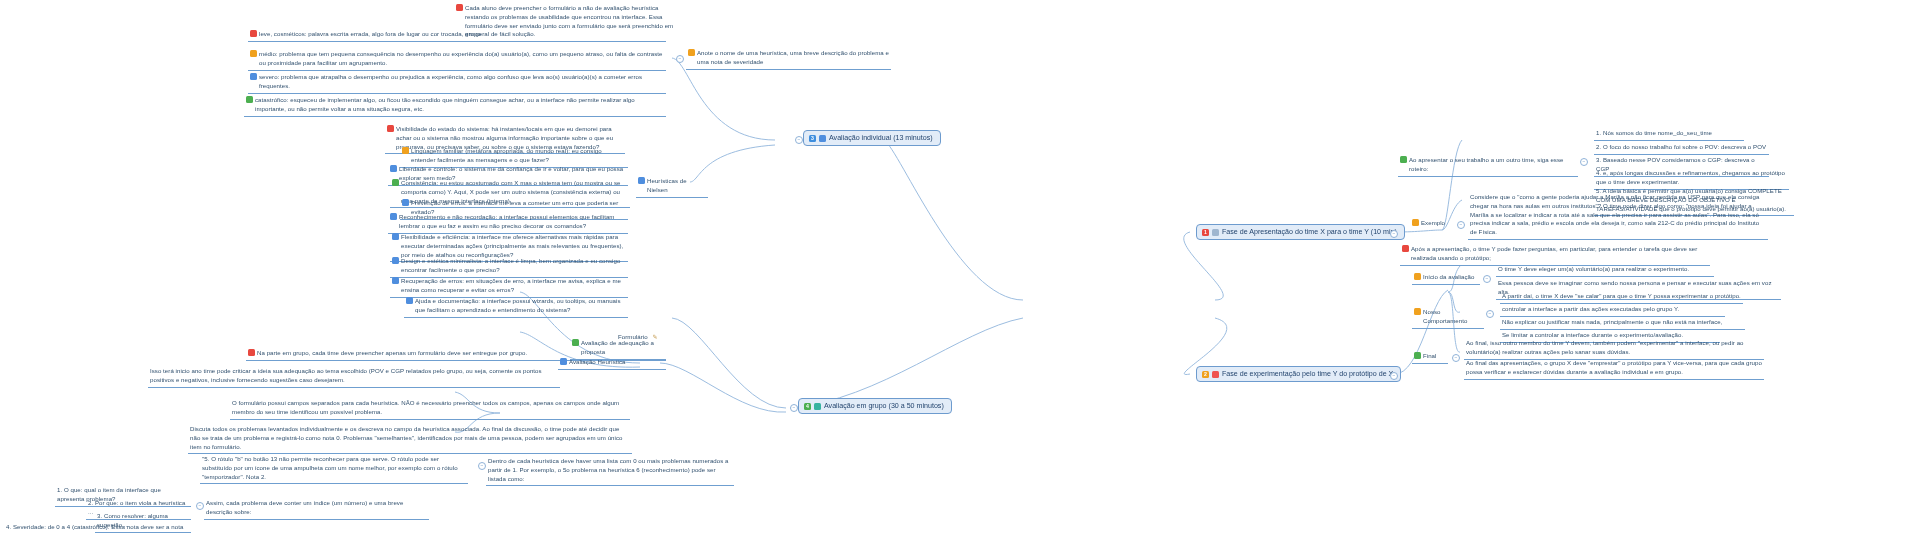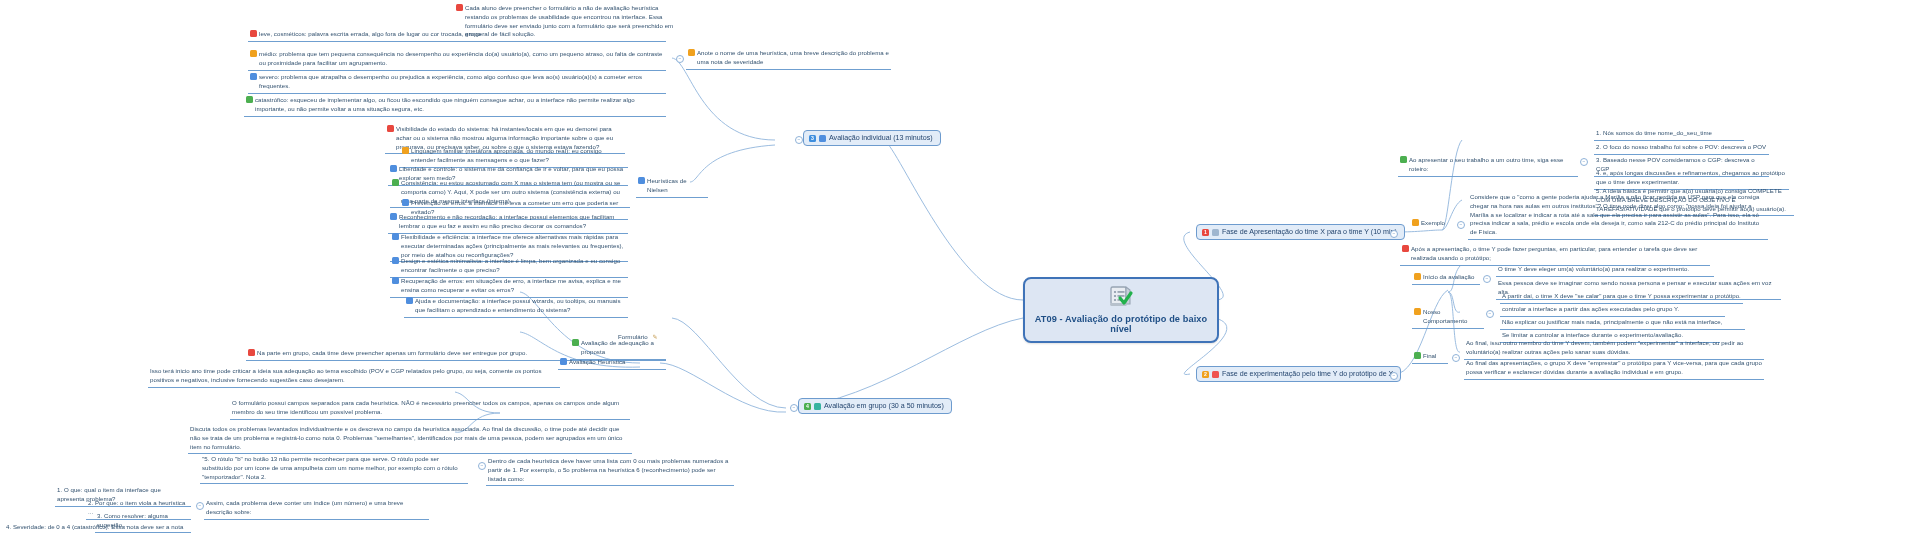--- a/index.html
+++ b/index.html
@@ -81,35 +81,20 @@
       <path d="M1448 292 C1455 292 1452 315 1460 312"></path>
       <path d="M1448 292 C1455 292 1452 355 1460 352"></path>
 
       <path d="M640 363 C560 363 540 295 520 292"></path>
       <path d="M640 367 C560 370 540 335 520 332"></path>
       <path d="M500 413 C470 413 470 395 455 392"></path>
       <path d="M500 413 C470 413 470 435 455 432"></path>
     </g>
   </svg>
 
-  <div id="root">
-    <svg class="ricon" viewBox="0 0 26 24">
-      <rect x="3" y="2" width="15" height="17" rx="1.6" fill="#e9edf2" stroke="#97a4b3" stroke-width="1.3"></rect>
-      <path d="M18 2 l4 3 v14 h-4z" fill="#c8d0da" stroke="#97a4b3" stroke-width="1.1"></path>
-      <circle cx="7" cy="7" r="1.1" fill="#8a97a6"></circle>
-        <rect x="9.5" y="6.2" width="7" height="1.5" fill="#8a97a6"></rect>
-      <circle cx="7" cy="11" r="1.1" fill="#8a97a6"></circle>
-        <rect x="9.5" y="10.2" width="7" height="1.5" fill="#8a97a6"></rect>
-      <circle cx="7" cy="15" r="1.1" fill="#8a97a6"></circle>
-        <rect x="9.5" y="14.2" width="4" height="1.5" fill="#8a97a6"></rect>
-      <rect x="2" y="18" width="17" height="3" rx="1.4" fill="#b7c1cc"></rect>
-      <path d="M12 13 l4 5 l7 -10" stroke="#22b14c" stroke-width="3.2" fill="none" stroke-linecap="round" stroke-linejoin="round"></path>
-    </svg>
-    <div class="rlabel">AT09 - Avaliação do protótipo de baixo nível</div>
-  </div>
 
   <div class="main soft" style="left:803px;top:130px;">
     <span class="chip c3">3</span>
     <span class="ic person"></span>
     <span>Avaliação individual (13 minutos)</span>
   </div>
   <div class="coll" style="left:795px;top:136px;">−</div>
 
   <div class="main soft" style="left:798px;top:398px;">
     <span class="chip c4">4</span>

